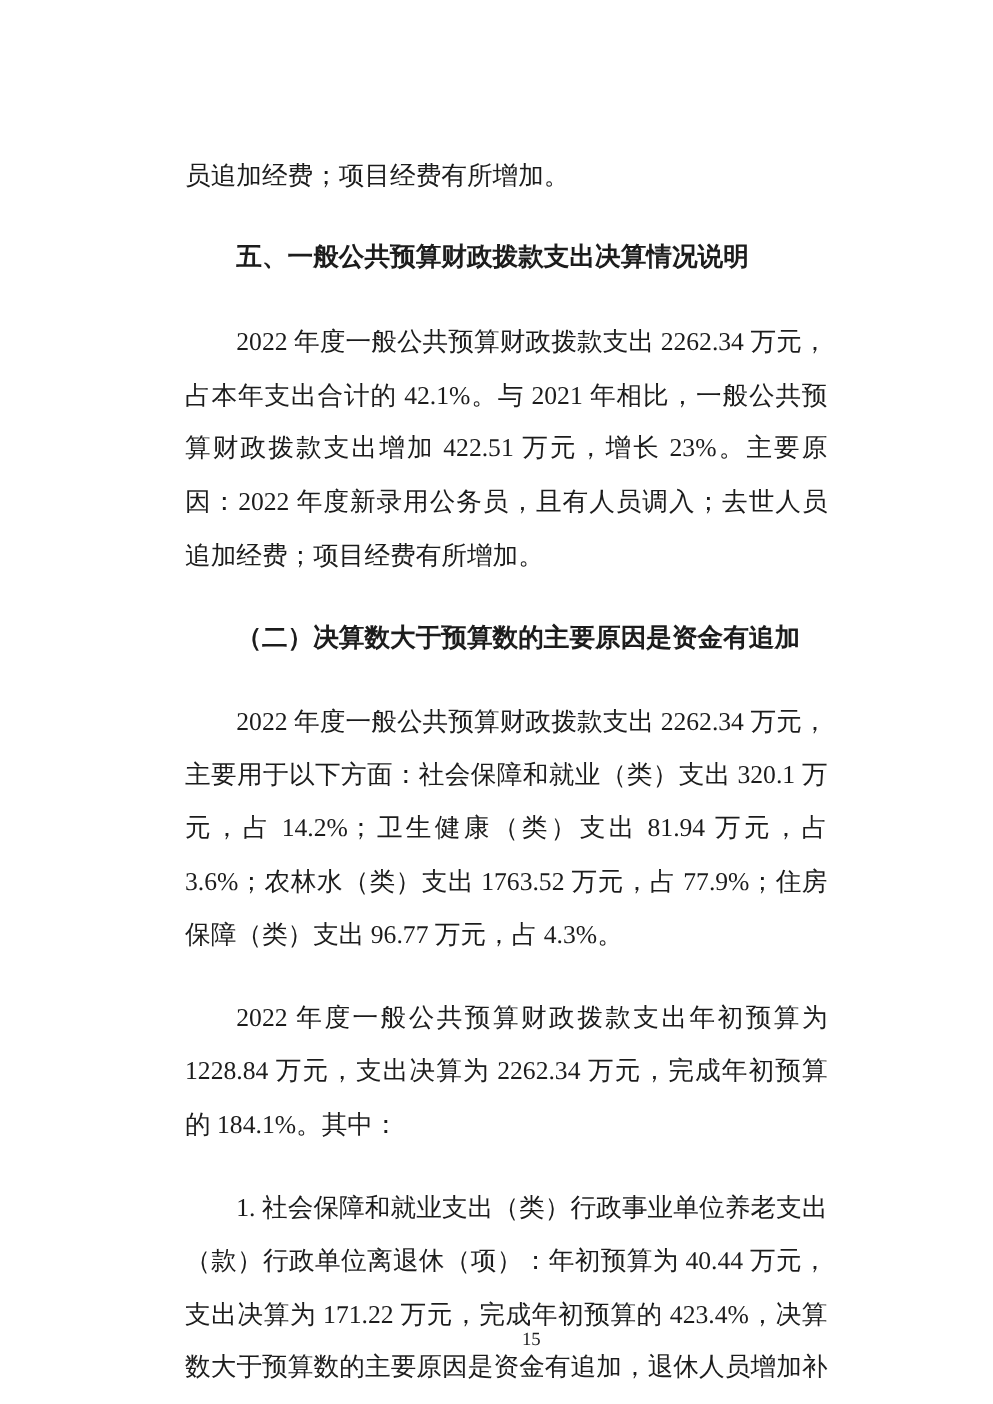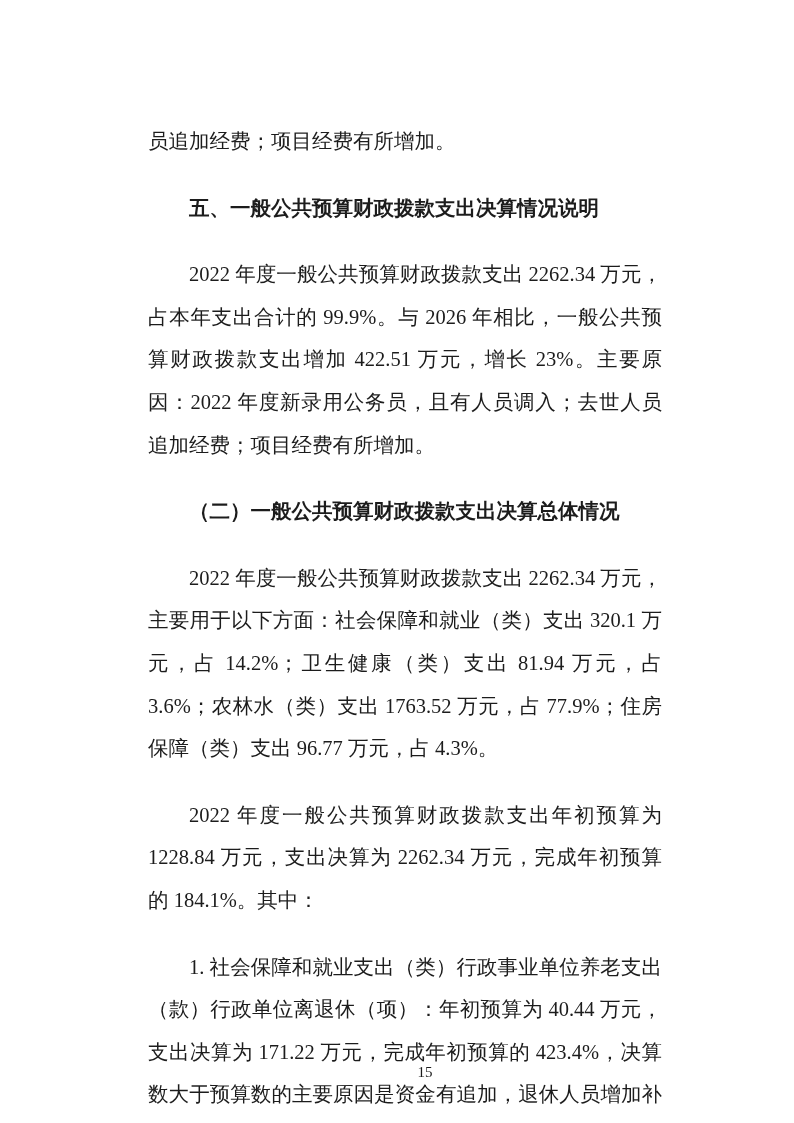--- a/index.html
+++ b/index.html
@@ -27,21 +27,21 @@
     text-align: justify;
   }
   .blk { margin: 0; }
   .blk-continuation {
     text-indent: 0;
   }
   .blk-paragraph {
     text-indent: 2em;
   }
   .blk-heading1 {
-    font-family: Liberation Serif, serif;
+    font-family: Liberation Mono, monospace;
     font-weight: bold;
     text-indent: 2em;
     text-align: left;
   }
   .blk-heading2 {
     font-weight: bold;
     text-indent: 2em;
     text-align: left;
   }
   .page-number {
@@ -55,20 +55,20 @@
     color: #1c1c1c;
   }
 </style>
 </head>
 <body>
 
 <div class="page">
   <div class="content" id="doc-content">
       <div class="blk blk-continuation">员追加经费；项目经费有所增加。</div>
       <div class="blk blk-heading1">五、一般公共预算财政拨款支出决算情况说明</div>
-      <div class="blk blk-paragraph">2022 年度一般公共预算财政拨款支出 2262.34 万元，占本年支出合计的 99.9%。与 2026 年相比，一般公共预算财政拨款支出增加 422.51 万元，增长 23%。主要原因：2022 年度新录用公务员，且有人员调入；去世人员追加经费；项目经费有所增加。</div>
-      <div class="blk blk-heading2">（二）一般公共预算财政拨款支出决算总体情况</div>
+      <div class="blk blk-paragraph">2022 年度一般公共预算财政拨款支出 2262.34 万元，占本年支出合计的 42.1%。与 2021 年相比，一般公共预算财政拨款支出增加 422.51 万元，增长 23%。主要原因：2022 年度新录用公务员，且有人员调入；去世人员追加经费；项目经费有所增加。</div>
+      <div class="blk blk-heading2">（二）决算数大于预算数的主要原因是资金有追加</div>
       <div class="blk blk-paragraph">2022 年度一般公共预算财政拨款支出 2262.34 万元，主要用于以下方面：社会保障和就业（类）支出 320.1 万元，占 14.2%；卫生健康（类）支出 81.94 万元，占 3.6%；农林水（类）支出 1763.52 万元，占 77.9%；住房保障（类）支出 96.77 万元，占 4.3%。</div>
       <div class="blk blk-paragraph">2022 年度一般公共预算财政拨款支出年初预算为 1228.84 万元，支出决算为 2262.34 万元，完成年初预算的 184.1%。其中：</div>
       <div class="blk blk-paragraph">1. 社会保障和就业支出（类）行政事业单位养老支出（款）行政单位离退休（项）：年初预算为 40.44 万元，支出决算为 171.22 万元，完成年初预算的 423.4%，决算数大于预算数的主要原因是资金有追加，退休人员增加补贴。</div>
     </div>
   <div class="page-number">15</div>
 </div>
 
 </body></html>

